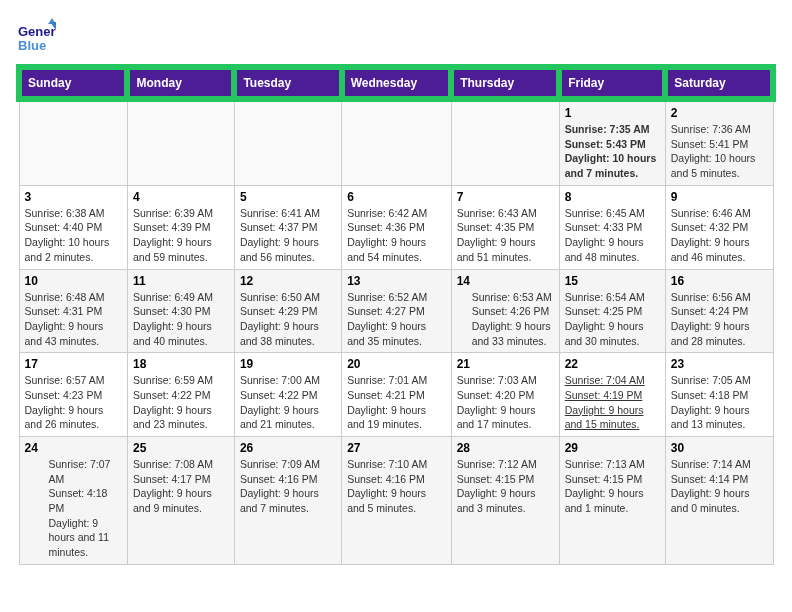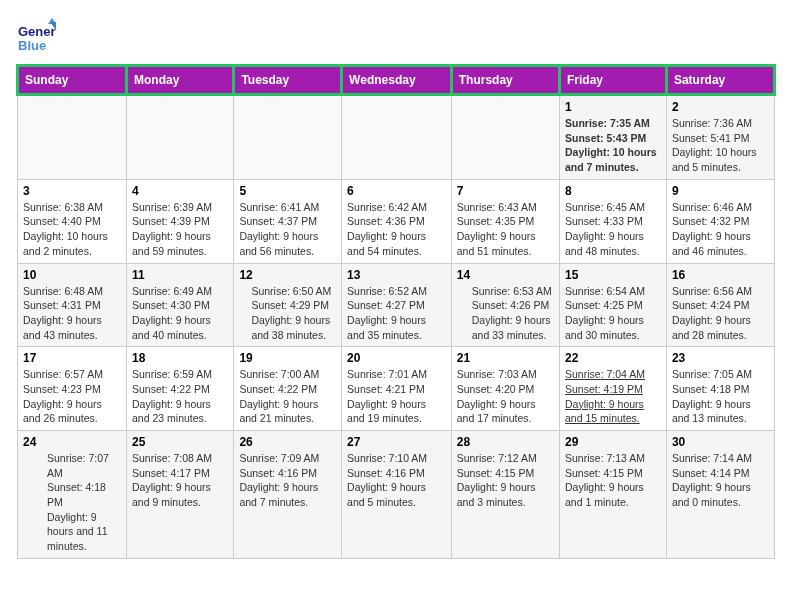--- a/index.html
+++ b/index.html
@@ -32,27 +32,27 @@
     .logo-text span.blue { display: block; font-size: 15px; color: #4a90d9; }
     .title-area { text-align: right; }
     .month-title { font-size: 32px; font-weight: bold; color: #1a1a1a; }
     .location { font-size: 14px; color: #444; margin-top: 2px; }
     table {
       width: 100%;
       border-collapse: collapse;
       font-size: 11px;
     }
     thead th {
-      background-color: #a21caf;
+      background-color: #4c1d95;
       color: #fff;
       text-align: left;
       padding: 6px 6px;
       font-size: 12px;
       font-weight: bold;
-      border: 3px solid #22c55e;
+      border: 6px solid #22c55e;
     }
     tbody td {
       vertical-align: top;
       border: 1px solid #ccc;
       padding: 4px 5px;
       height: 80px;
       width: 113px;
       background: #fff;
     }
     tbody tr:nth-child(odd) td { background: #f5f5f5; }
@@ -176,21 +176,21 @@
 Daylight: 9 hours and 43 minutes.</div>
         </td>
         <td>
           <span class="day-num">11</span>
           <div class="day-info" style="white-space: pre-line;">Sunrise: 6:49 AM
 Sunset: 4:30 PM
 Daylight: 9 hours and 40 minutes.</div>
         </td>
         <td>
           <span class="day-num">12</span>
-          <div class="day-info" style="white-space: pre-line; margin-left: 12px;">Sunrise: 6:50 AM
+          <div class="day-info" style="white-space: pre-line;">Sunrise: 6:50 AM
 Sunset: 4:29 PM
 Daylight: 9 hours and 38 minutes.</div>
         </td>
         <td>
           <span class="day-num">13</span>
           <div class="day-info" style="white-space: pre-line;">Sunrise: 6:52 AM
 Sunset: 4:27 PM
 Daylight: 9 hours and 35 minutes.</div>
         </td>
         <td>

